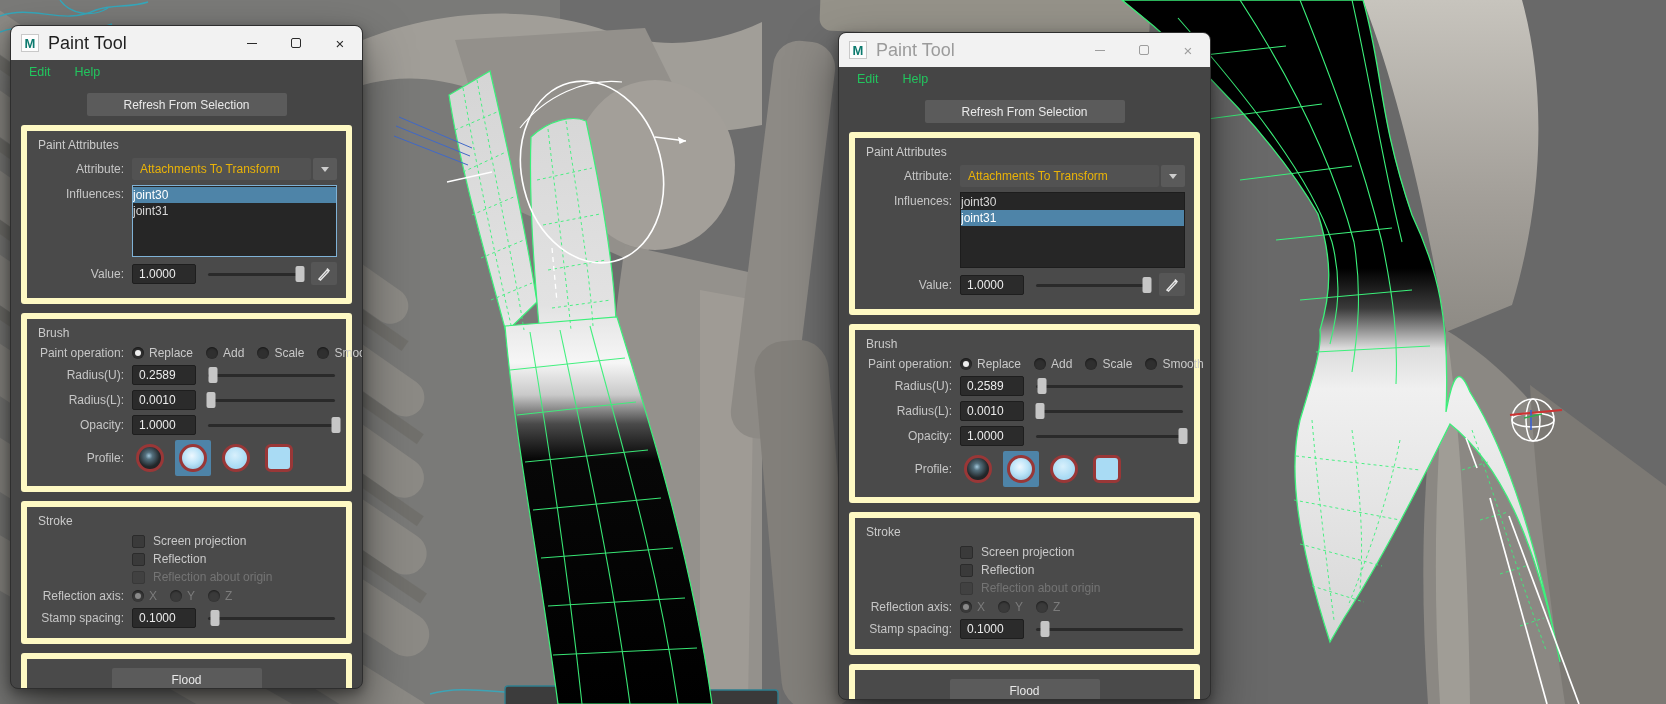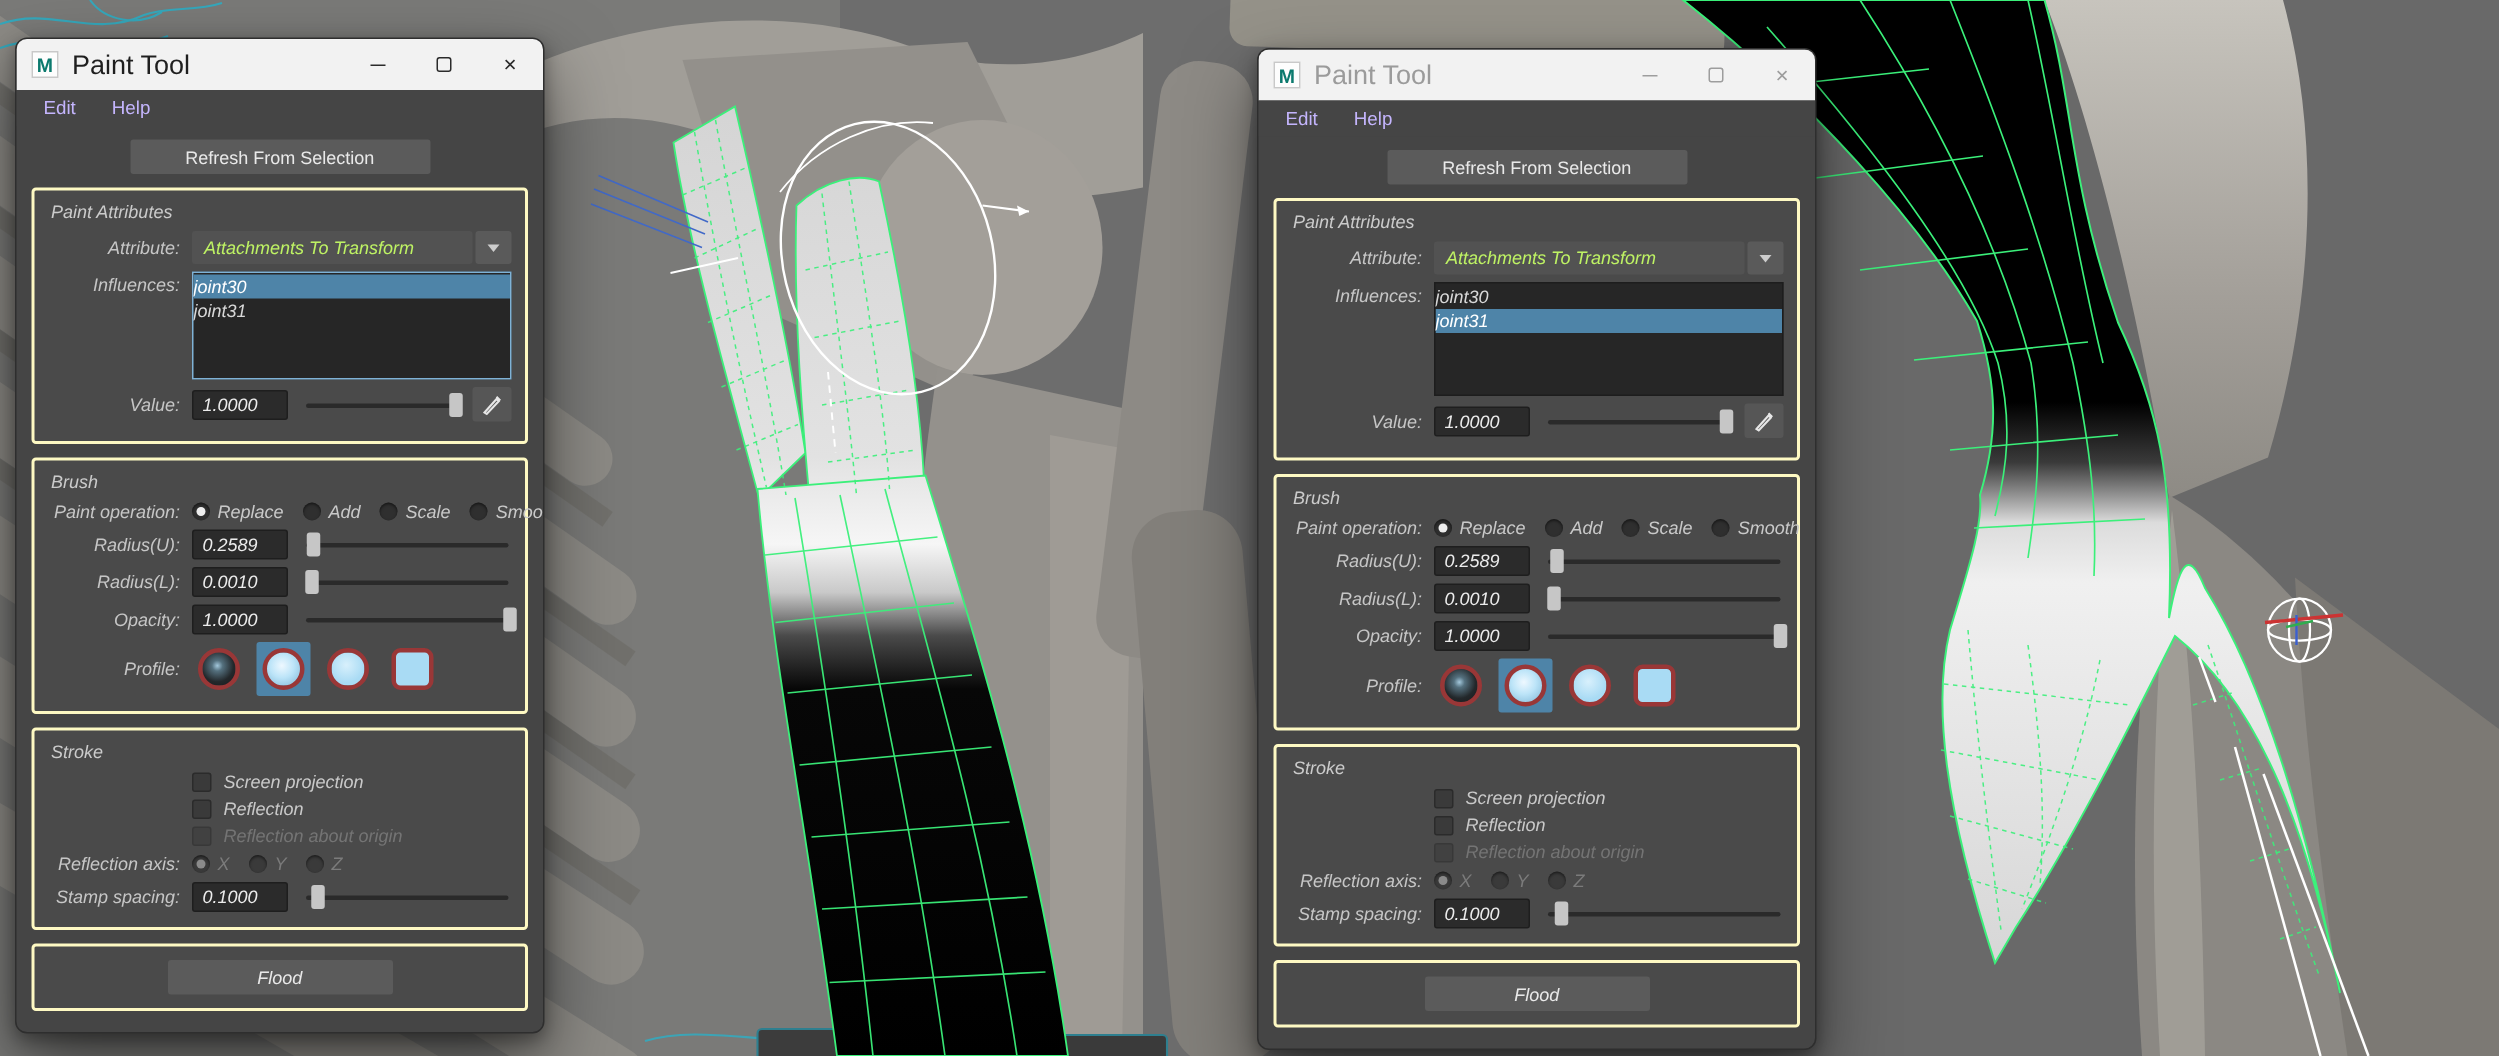--- a/index.html
+++ b/index.html
@@ -18,37 +18,37 @@
   .titlebar .title{font-size:18px;color:#1f1f1f;}
   .mwin.inactive .titlebar .title{color:#9b9b9b;}
   .wbtns{margin-left:auto;display:flex;height:100%;}
   .wbtn{width:44px;height:100%;display:flex;align-items:center;justify-content:center;color:#2b2b2b;}
   .mwin.inactive .wbtn{color:#9d9d9d;}
   .glyph-min{width:10px;height:0;border-top:1px solid currentColor;display:block;}
   .glyph-max{width:10px;height:10px;border:1px solid currentColor;border-radius:2px;display:block;}
   .glyph-close{font-size:15px;line-height:1;}
 
   .menubar{height:24px;display:flex;align-items:center;gap:24px;padding-left:18px;
-           background:#454545;font-size:12.5px;color:#c4b5fd;}
+           background:#454545;font-size:12.5px;color:#22c55e;}
   .menubar .mitem{cursor:default;}
   .content{padding:5px 10px 0;}
 
   .btn{background:#5b5b5b;color:#e9e9e9;font-size:12px;display:flex;align-items:center;
        justify-content:center;border-radius:2px;height:23px;cursor:default;}
   .refresh{width:200px;margin:4px auto 9px;}
 
-  .section{background:#4a4a4a;border:2px solid #fef9c3;border-radius:3px;
-           padding:6px 9px 8px;margin-bottom:9px;font-style:italic;}
+  .section{background:#4a4a4a;border:6px solid #fef9c3;border-radius:3px;
+           padding:6px 9px 8px;margin-bottom:9px;}
   .sechead{font-size:12px;color:#cbcbcb;margin:1px 0 6px 2px;}
 
   .row{display:flex;align-items:center;margin:5px 0;}
   .lbl{width:88px;text-align:right;margin-right:8px;font-size:12px;color:#c6c6c6;flex-shrink:0;}
 
   .dropdown{flex:1;height:22px;background:#525252;border-radius:2px;display:flex;
-            align-items:center;color:#bef264;padding:0 8px;font-size:12px;}
+            align-items:center;color:#eab308;padding:0 8px;font-size:12px;}
   .droparrow{width:24px;height:22px;background:#5a5a5a;border-radius:2px;margin-left:2px;
              display:flex;align-items:center;justify-content:center;}
   .tri{width:0;height:0;border:4px solid transparent;border-top:5px solid #cdcdcd;margin-top:4px;}
 
   .inflist{flex:1;height:72px;background:#262626;border:1px solid #1d1d1d;
            font-size:12px;color:#d8d8d8;padding:1px 0;overflow:hidden;}
   .inflist.focused{border-color:#7fb2d6;}
   .infitem{padding:0 0;line-height:16px;}
   .infitem.sel{background:#4e84a8;color:#fff;}
 

